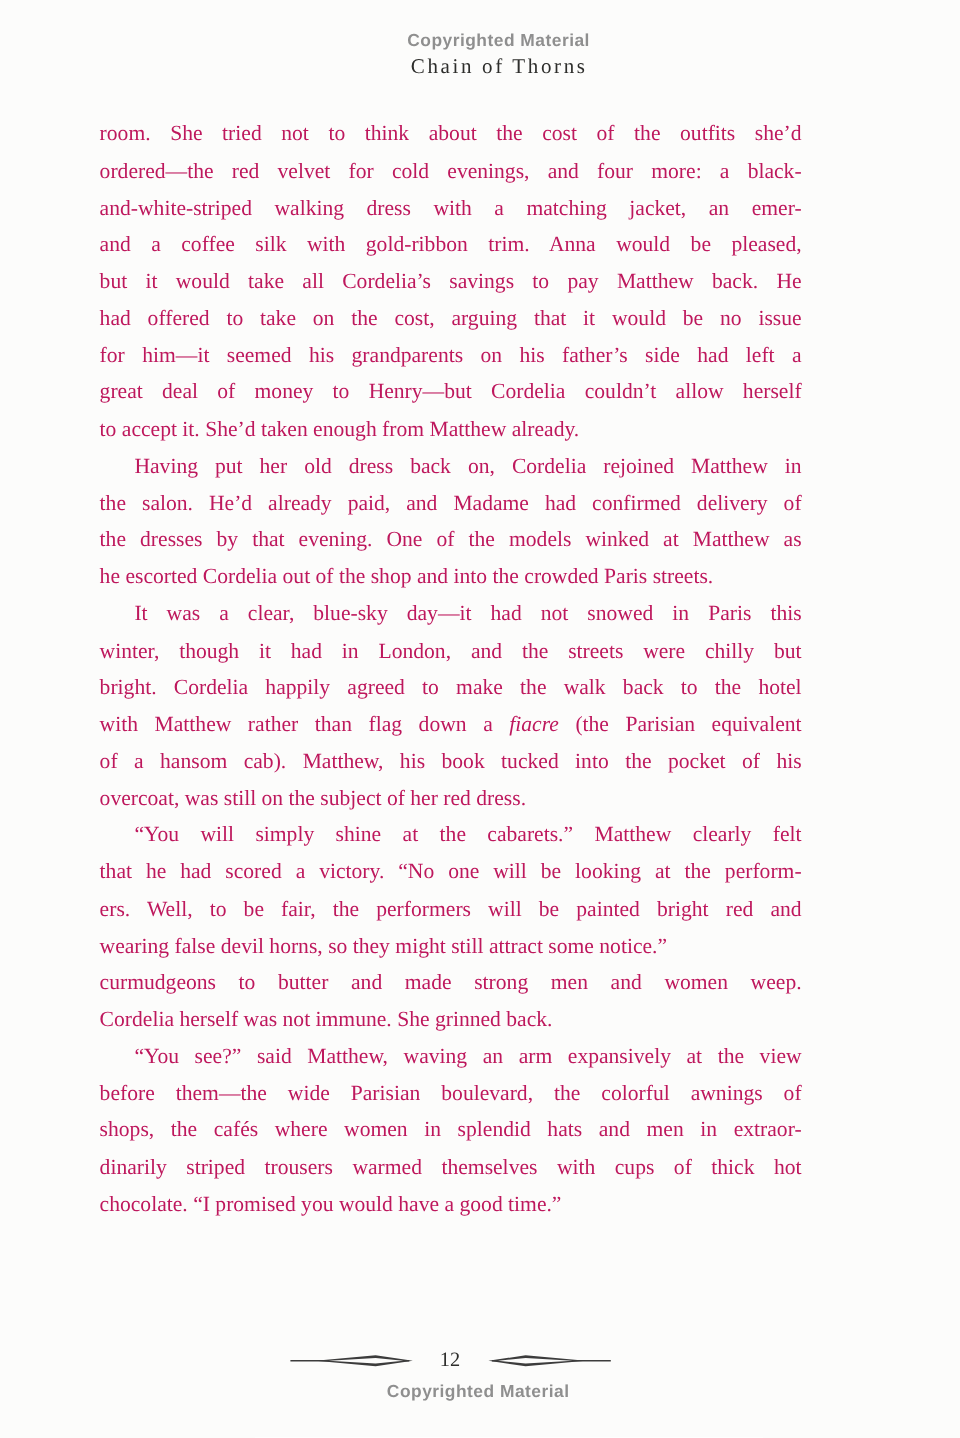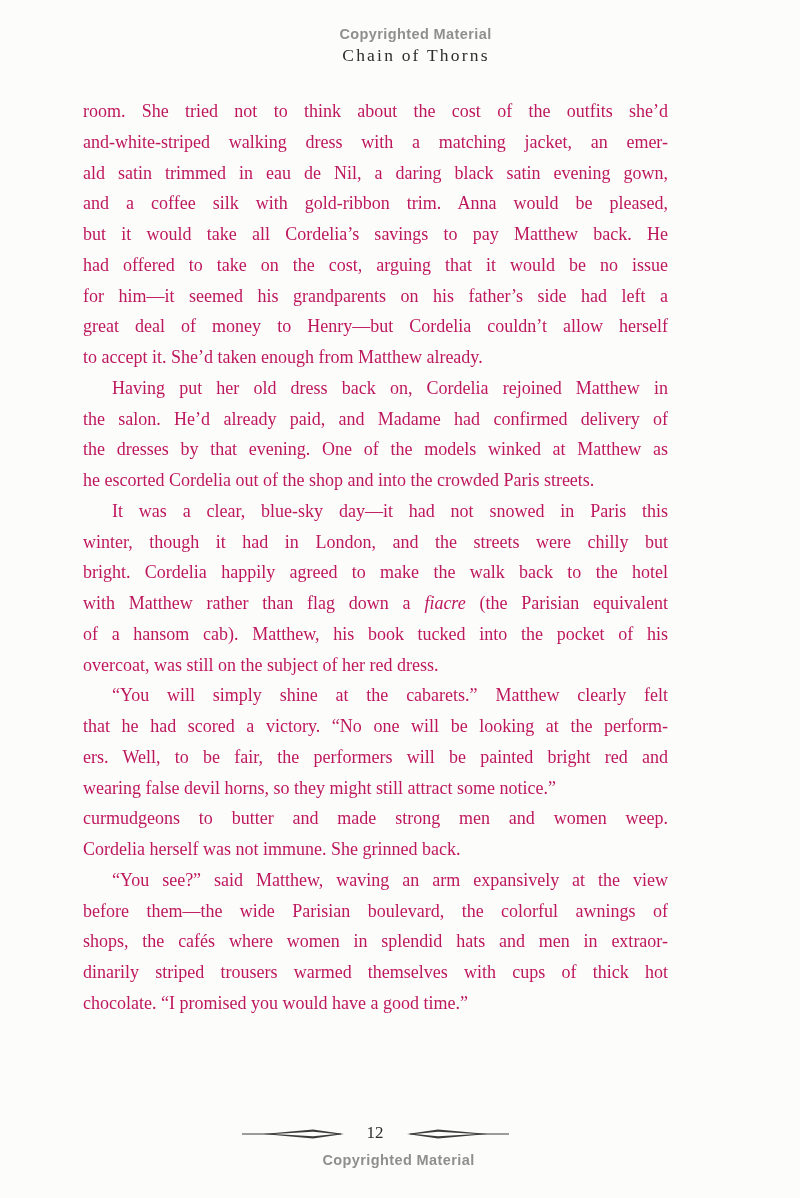--- a/index.html
+++ b/index.html
@@ -76,22 +76,22 @@
 
 <div class="page">
 
   <div class="copyright-notice header-notice">Copyrighted Material</div>
 
   <div class="running-head">Chain of Thorns</div>
 
   <div class="body-text">
       <div class="paragraph">
         <div class="text-line">room. She tried not to think about the cost of the outfits she’d</div>
+        <div class="text-line">ordered—the red velvet for cold evenings, and four more: a black-</div>
         <div class="text-line">and-white-striped walking dress with a matching jacket, an emer-</div>
-        <div class="text-line">ald satin trimmed in eau de Nil, a daring black satin evening gown,</div>
         <div class="text-line">and a coffee silk with gold-ribbon trim. Anna would be pleased,</div>
         <div class="text-line">but it would take all Cordelia’s savings to pay Matthew back. He</div>
         <div class="text-line">had offered to take on the cost, arguing that it would be no issue</div>
         <div class="text-line">for him—it seemed his grandparents on his father’s side had left a</div>
         <div class="text-line">great deal of money to Henry—but Cordelia couldn’t allow herself</div>
         <div class="text-line last">to accept it. She’d taken enough from Matthew already.</div>
       </div>
       <div class="paragraph">
         <div class="text-line indent">Having put her old dress back on, Cordelia rejoined Matthew in</div>
         <div class="text-line">the salon. He’d already paid, and Madame had confirmed delivery of</div>

